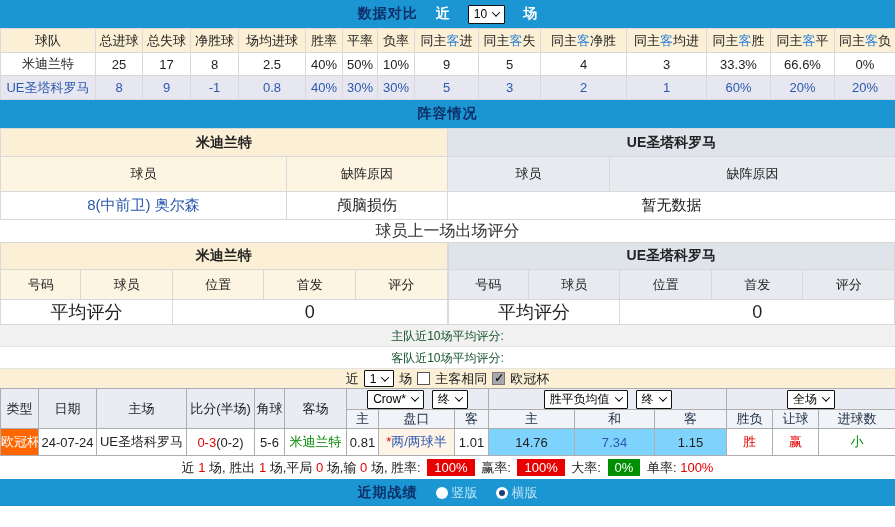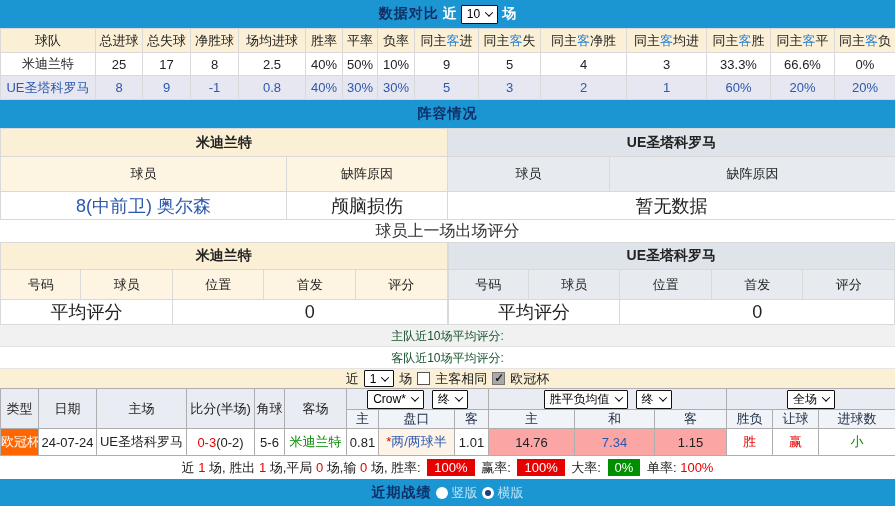--- a/index.html
+++ b/index.html
@@ -9,21 +9,21 @@
     background:#fff; color:#222;
     font-family:"Liberation Sans", sans-serif;
     font-size:12px;
   }
   .page { width:895px; height:527px; }
 
   
   .bluebar {
     height:28px; background:#1b96d3;
     display:flex; align-items:center; justify-content:center;
-    gap:4px; color:#fff; font-size:14px; font-weight:bold;
+    gap:18px; color:#fff; font-size:14px; font-weight:bold;
   }
   .bluebar .bar-title { color:#0e2f68; letter-spacing:1px; }
   .bluebar.bottom { height:27px; }
 
   
   .sel {
     display:inline-flex; align-items:center; gap:6px;
     background:#fff; border:1.5px solid #111; border-radius:1px;
     height:19px; padding:0 5px; color:#000;
     font-size:12px; font-weight:normal; cursor:default;
@@ -63,21 +63,21 @@
   #stats-table tbody tr.blue { height:24px; background:#e7e7f1; color:#2c58ad; }
   #stats-table .blue-accent { color:#2c82d4; }
 
   
   #lineup-table td {
     border:1px solid #d9d9d9; text-align:center; padding:0;
     overflow:hidden; white-space:nowrap;
   }
   #lineup-table tr.teams { height:28px; font-size:14px; font-weight:bold; }
   #lineup-table tr.cols { height:35px; font-size:13px; }
-  #lineup-table tr.players { height:28px; font-size:18px;padding-left:36px; }
+  #lineup-table tr.players { height:28px; font-size:15px;padding-left:36px; }
   .home-tone  { background:#fbf0d5; }
   .home-tone2 { background:#fdf4e2; }
   .away-tone  { background:#dfe3ea; }
   .away-tone2 { background:#e7ebf0; }
   .link { color:#2c58ad; cursor:pointer; }
 
   .caption-row {
     height:22px; line-height:22px; text-align:center; font-size:16px; color:#333;
     background:#fff;
   }
@@ -113,21 +113,21 @@
   }
   #h2h-table tr.grp { height:21px; }
   #h2h-table tr.sub { height:18px; }
   #h2h-table tr.match { height:27px; background:#fff; }
   #h2h-table .span-h { background:#dfe3ec; font-size:13px; }
   #h2h-table .grp td { background:#e9edf3; }
   #h2h-table .sub td { background:#f0f3f7; color:#1b2b44; }
   .grp-selects { display:flex; justify-content:center; gap:8px; }
   .type-cell { background:#ff6600 !important; color:#fff; font-size:12px; cursor:pointer; }
   .handicap-cell { background:#fdf3e7; }
-  .avg-cell { background:#fca5a5;margin-top:24px; }
+  .avg-cell { background:#7dd3fc;margin-top:24px; }
   .red-txt { color:#e60000;text-align:right; }
   .green-txt { color:#008800; }
   .blue-txt { color:#2c58ad; }
   .bold { font-weight:bold; }
 
   .summary-row {
     height:23px; display:flex; align-items:center; justify-content:center;
     font-size:13px; background:#fff;
   }
   .summary-row span { white-space:pre; }

